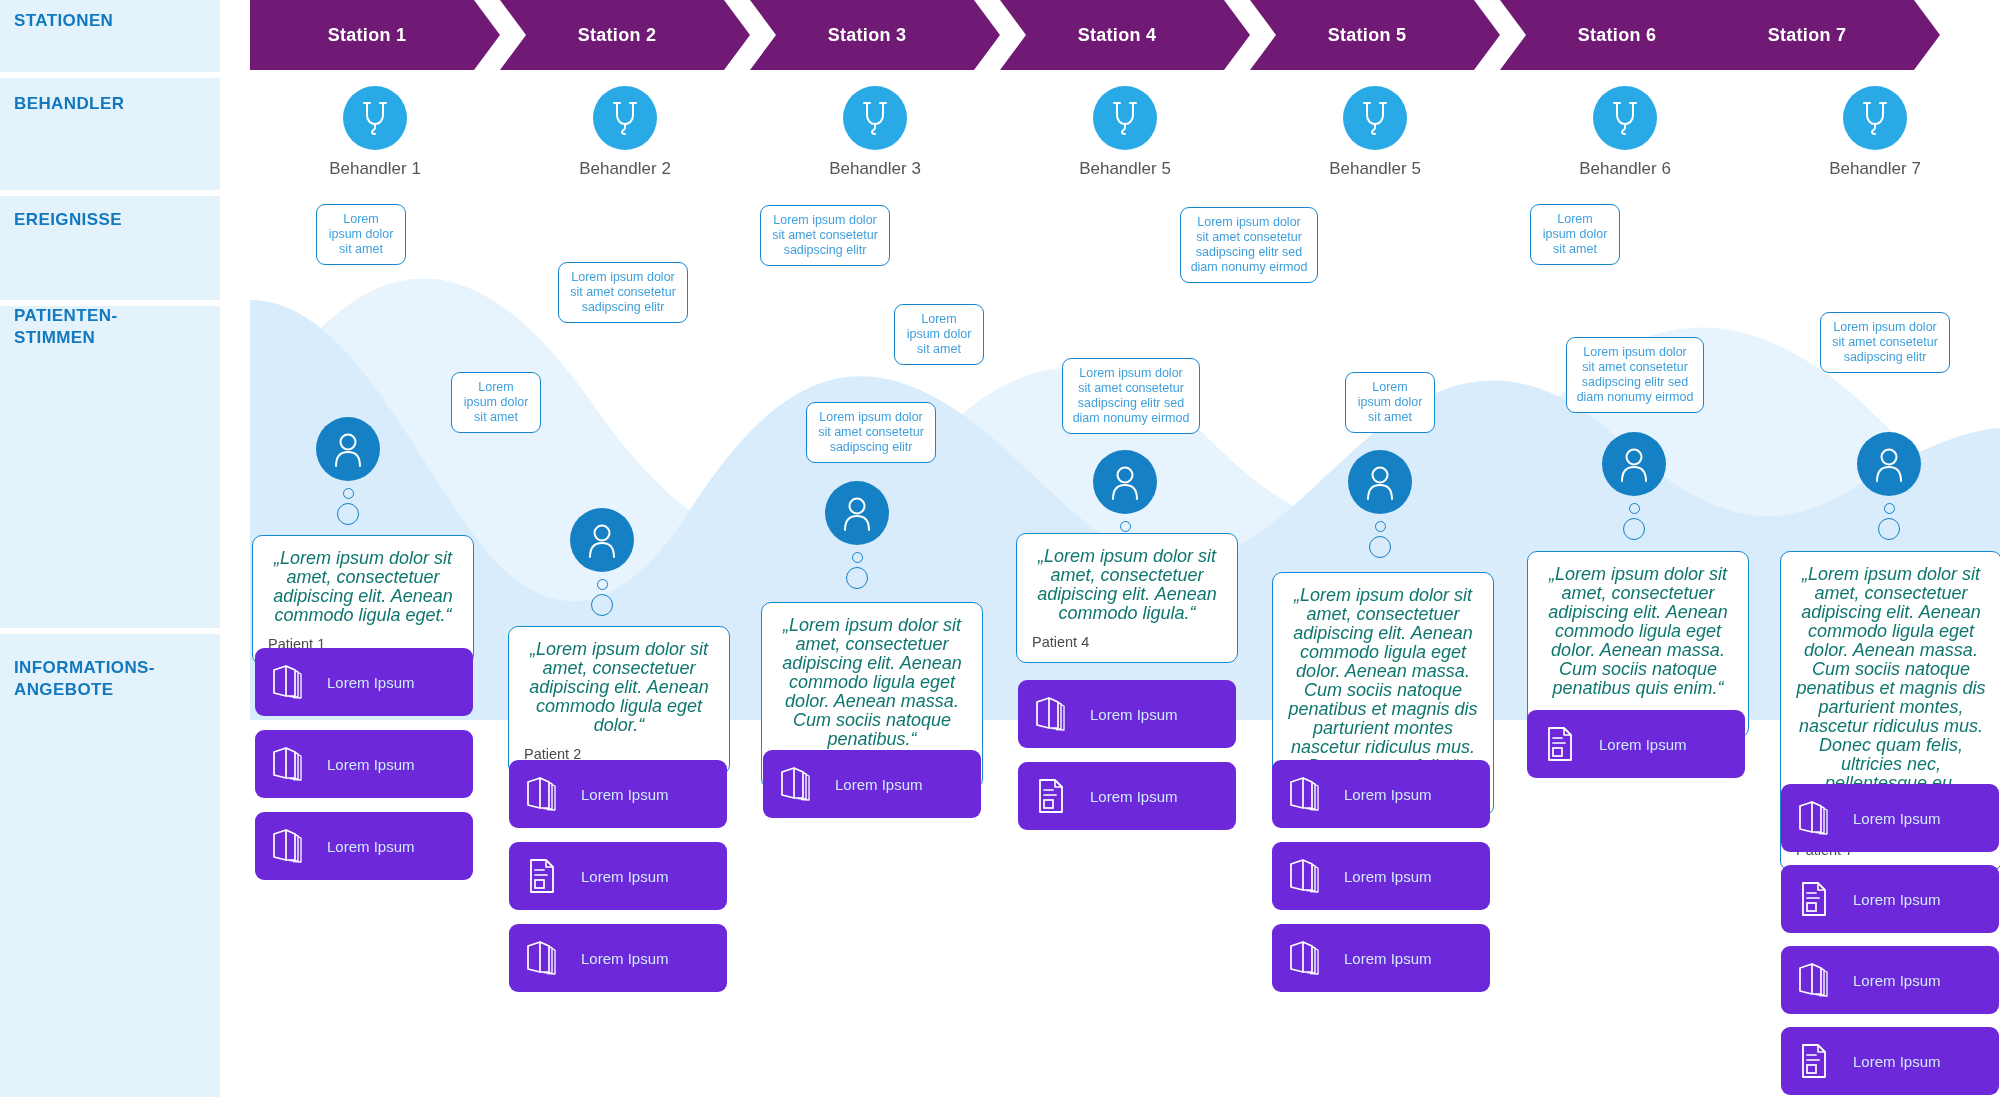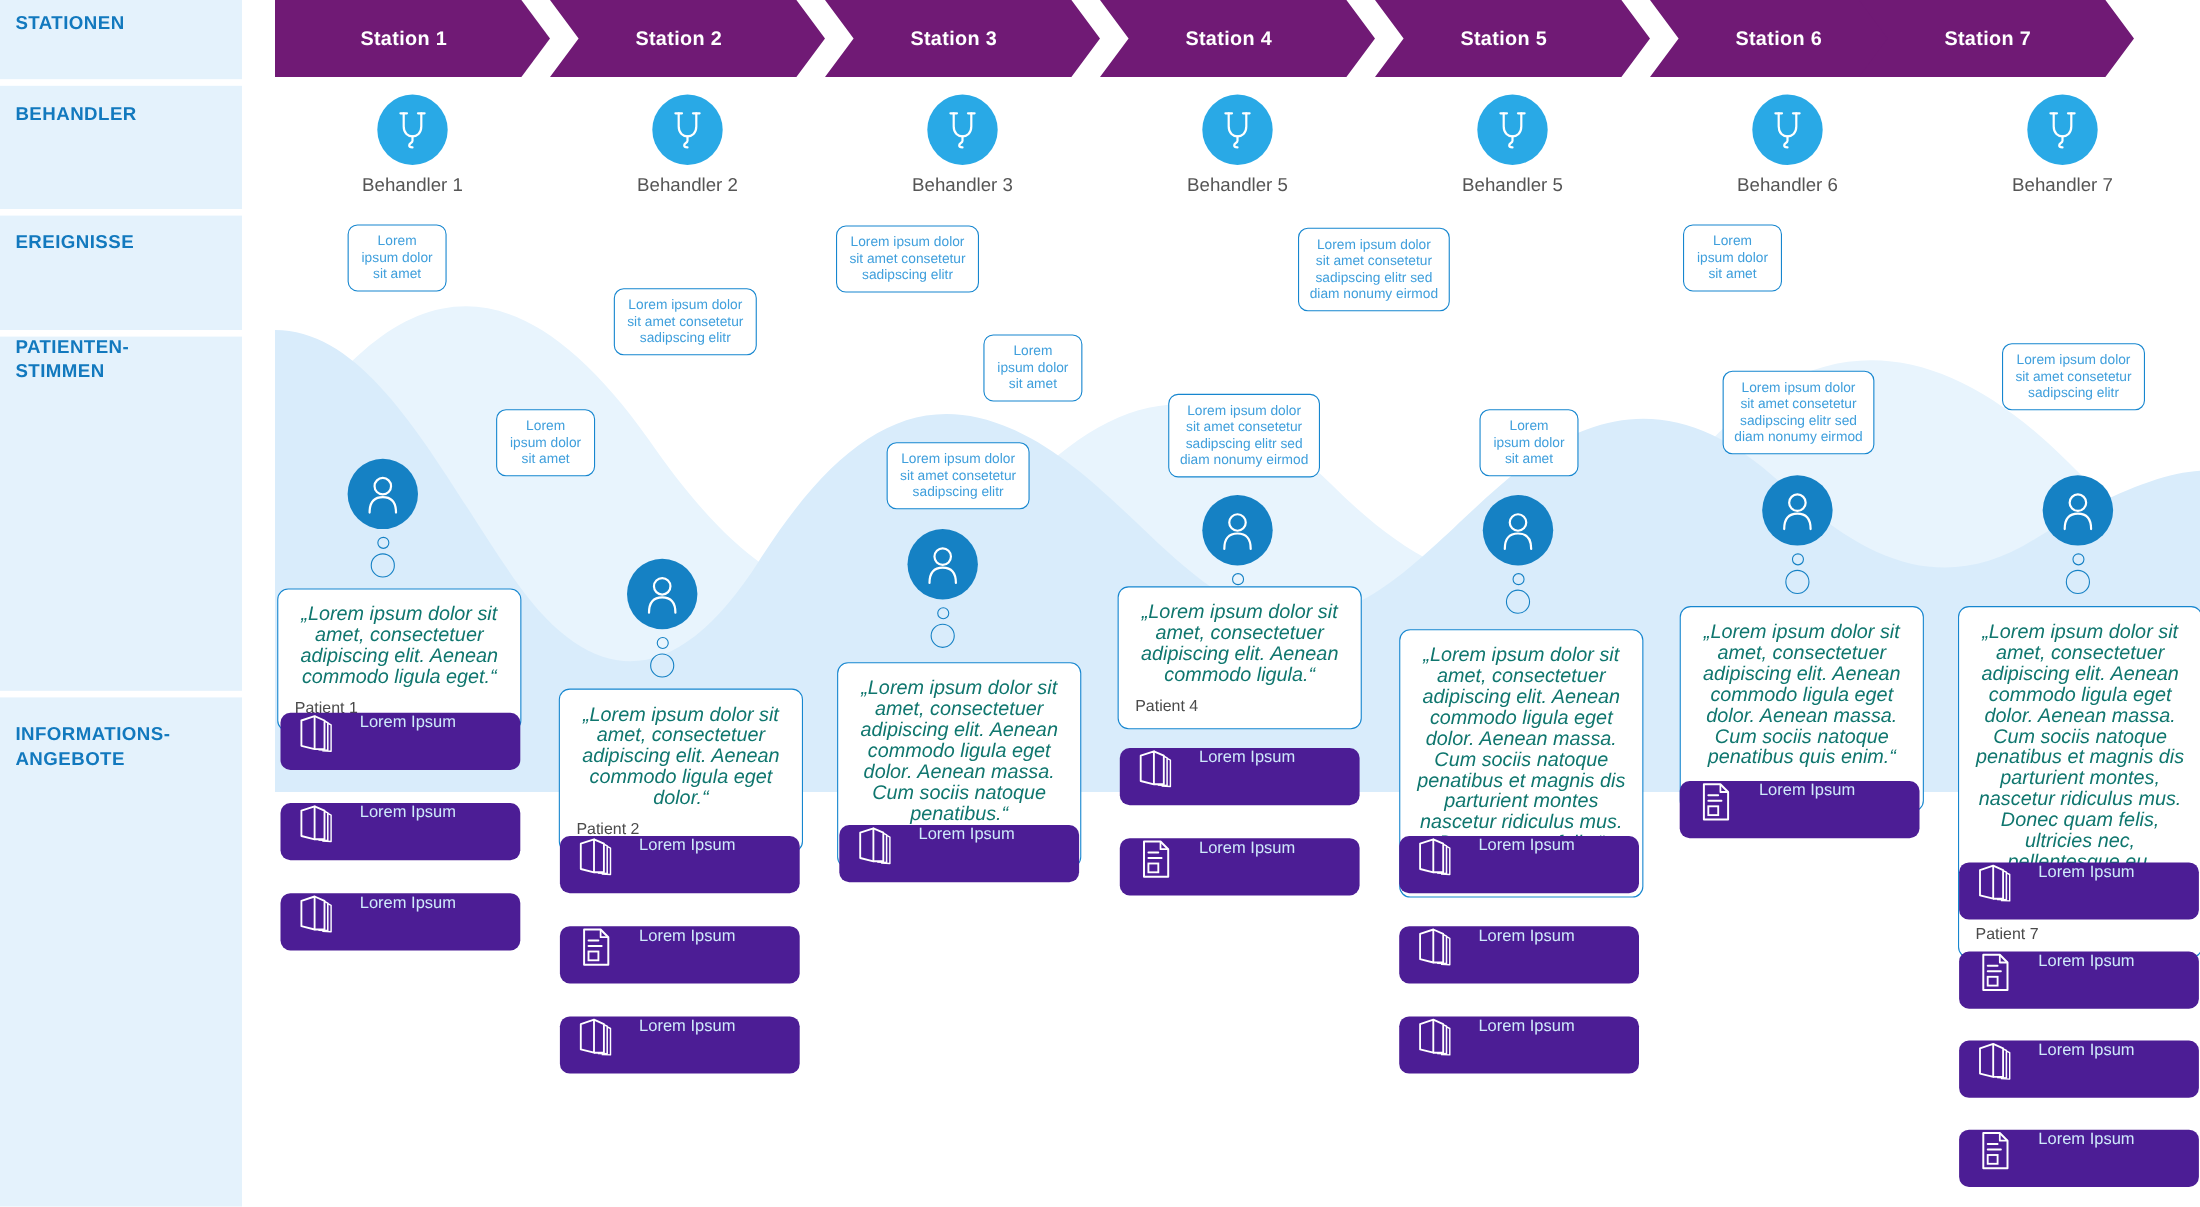--- a/index.html
+++ b/index.html
@@ -117,24 +117,24 @@
   }
   .quote-author {
     margin-top: 11px;
     font-size: 14.5px;
     color: #4a4a4a;
   }
 
   
   .info-box {
     position: absolute;
-    background: #4c1d95;
+    background: #6d28d9;
     border-radius: 9px;
-    height: 52px;
-    display: flex; align-items: flex-start;
+    height: 68px;
+    display: flex; align-items: center;
     padding-left: 16px;
   }
   .info-icon { width: 34px; height: 38px; flex: 0 0 34px; }
   .info-label {
     margin-left: 22px;
     color: #cfeafb;
     font-size: 15px;
   }
 </style>
 </head>

